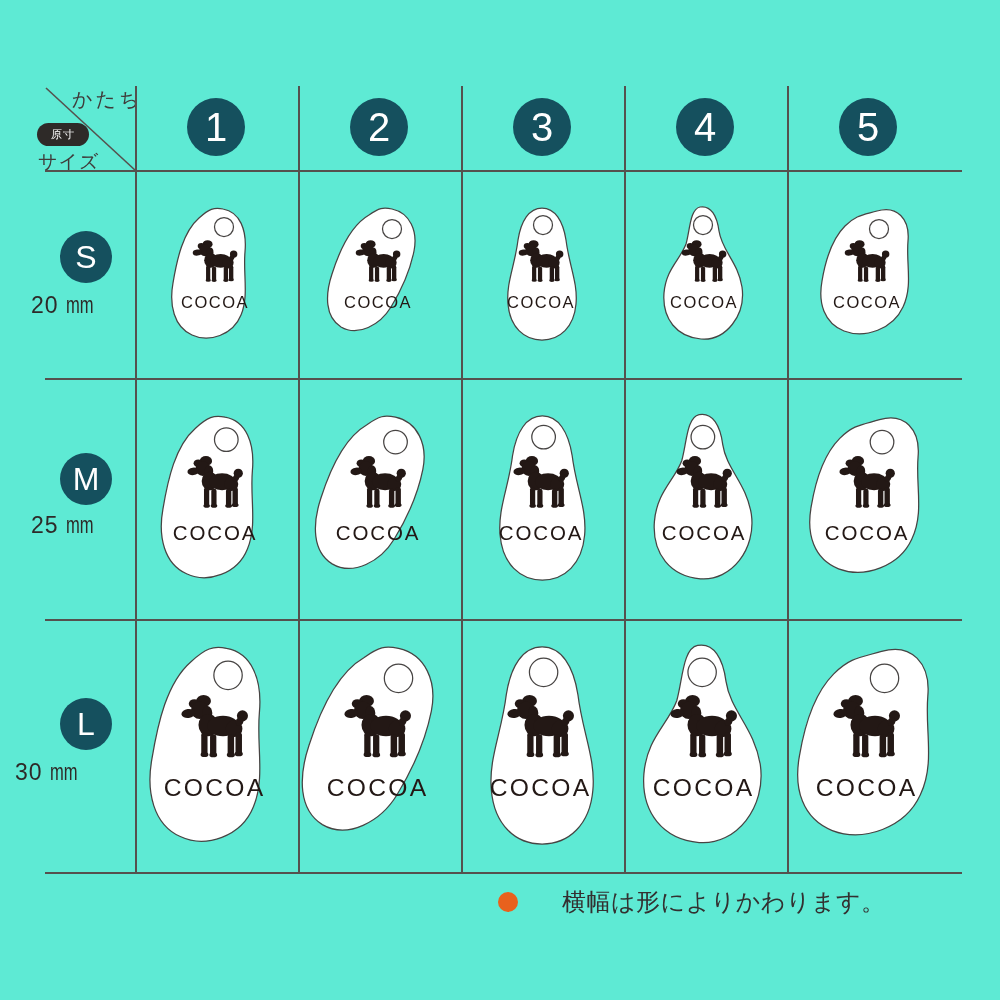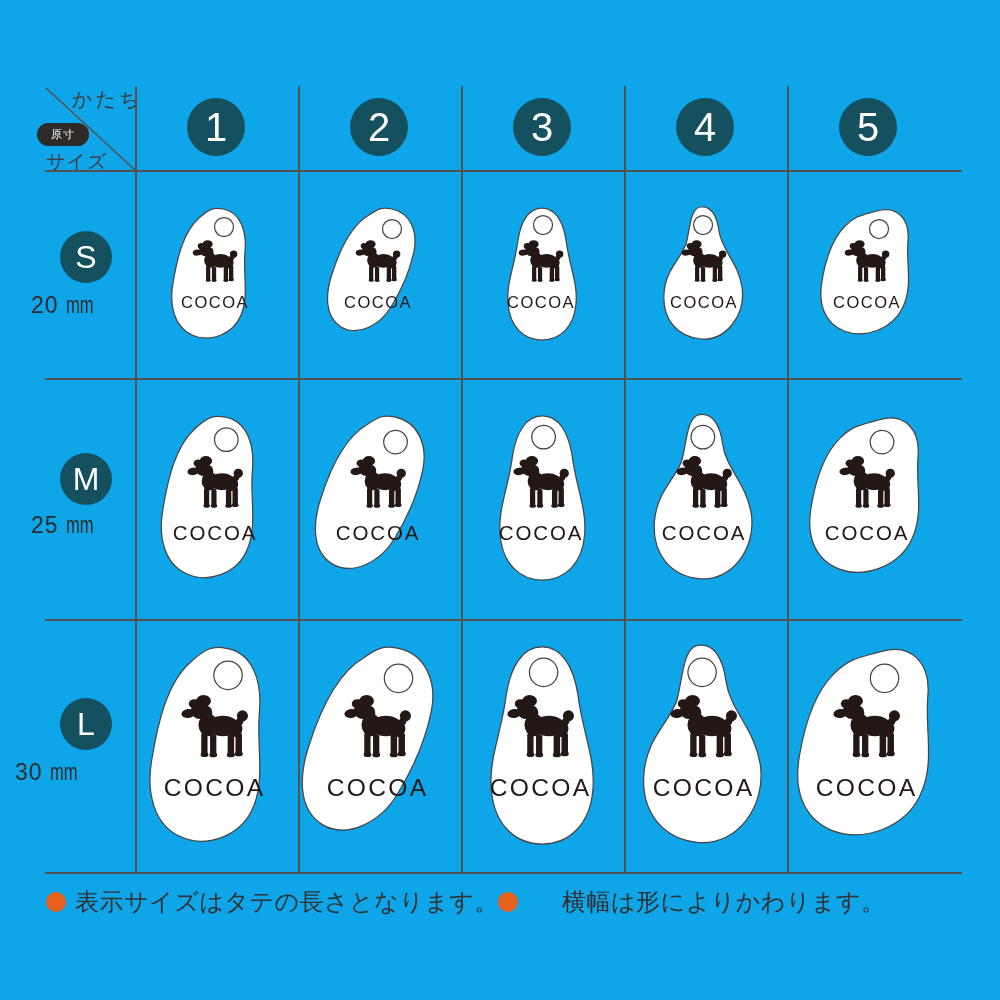--- a/index.html
+++ b/index.html
@@ -1,17 +1,17 @@
 <!DOCTYPE html>
 <html><head>
 <meta charset="utf-8">
 <style>
   html,body{margin:0;padding:0;background:#ffffff;}
   #canvas{
-    position:relative;width:1000px;height:1000px;background:#0ea5e9;
+    position:relative;width:1000px;height:1000px;background:#5eead4;
     font-family:"Liberation Sans","DejaVu Sans",sans-serif;
     overflow:hidden;
   }
   .vline{position:absolute;width:1.6px;background:#55514e;}
   .hline{position:absolute;height:1.6px;background:#55514e;}
   .col-circle{
     position:absolute;width:58px;height:58px;border-radius:50%;
     display:flex;align-items:center;justify-content:center;
     color:#fff;font-size:40px;font-weight:400;line-height:1;
   }
@@ -27,21 +27,21 @@
   .size-label .unit{display:inline-block;transform:scaleX(0.72);transform-origin:left center;letter-spacing:0;}
   .corner-top{
     position:absolute;left:72px;top:86px;font-size:20px;color:#3f3b3a;letter-spacing:3px;
   }
   .corner-badge{
     position:absolute;left:37px;top:123px;width:52px;height:23px;border-radius:12px;
     background:#2e2a28;color:#ffffff;font-size:11px;display:flex;align-items:center;
     justify-content:center;letter-spacing:1px;
   }
   .corner-bottom{
-    position:absolute;left:46px;top:149px;font-size:19px;color:#3f3b3a;letter-spacing:1px;
+    position:absolute;left:38px;top:149px;font-size:19px;color:#3f3b3a;letter-spacing:1px;
   }
   .tag-svg{position:absolute;}
   .note{
     position:absolute;top:886px;display:flex;align-items:center;gap:9px;
   }
   .note .dot{width:20px;height:20px;border-radius:50%;flex:0 0 auto;}
   .note .txt{font-size:24px;color:#333030;letter-spacing:0.5px;white-space:nowrap;}
   .corner-diag{position:absolute;left:0;top:0;pointer-events:none;}
 </style>
 </head>
@@ -187,22 +187,18 @@
   <text x="54" y="104" text-anchor="middle" font-size="16.5" letter-spacing="1.5" fill="#231815" font-family="Liberation Sans, sans-serif">COCOA</text>
 </svg>
       <svg class="tag-svg" style="left:785.8928571428571px;top:640.5px" width="164.21428571428572" height="209" viewBox="0 0 110 140">
   <path d="M 64,7 C 84,1 97,15 95,37 C 93,60 100,82 90,103 C 80,125 52,135 31,127 C 11,119 5,99 9,77 C 13,53 20,34 32,22 C 43,11 50,11 64,7 Z" fill="#ffffff" stroke="#474443" stroke-width="1.25" vector-effect="non-scaling-stroke"></path>
   <circle cx="66" cy="25" r="9.5" fill="#ffffff" stroke="#474443" stroke-width="1.25" vector-effect="non-scaling-stroke"></circle>
   <use href="#dog" fill="#231815" transform="translate(28,34) scale(0.62)"></use>
   <text x="54" y="104" text-anchor="middle" font-size="16.5" letter-spacing="1.5" fill="#231815" font-family="Liberation Sans, sans-serif">COCOA</text>
 </svg>
     </div>
 
-  <div class="note" style="left:46px;">
-    <span class="dot" style="background: rgb(232, 97, 29);"></span>
-    <span class="txt">表示サイズはタテの長さとなります。</span>
-  </div>
   <div class="note" style="left:498px;gap:44px;">
     <span class="dot" style="background: rgb(232, 97, 29);"></span>
     <span class="txt">横幅は形によりかわります。</span>
   </div>
 
 </div>
 
 </body></html>

